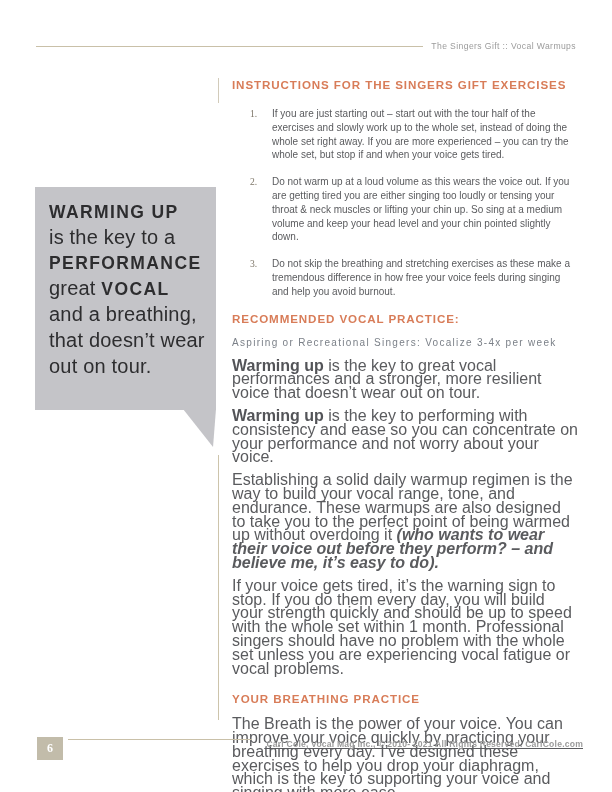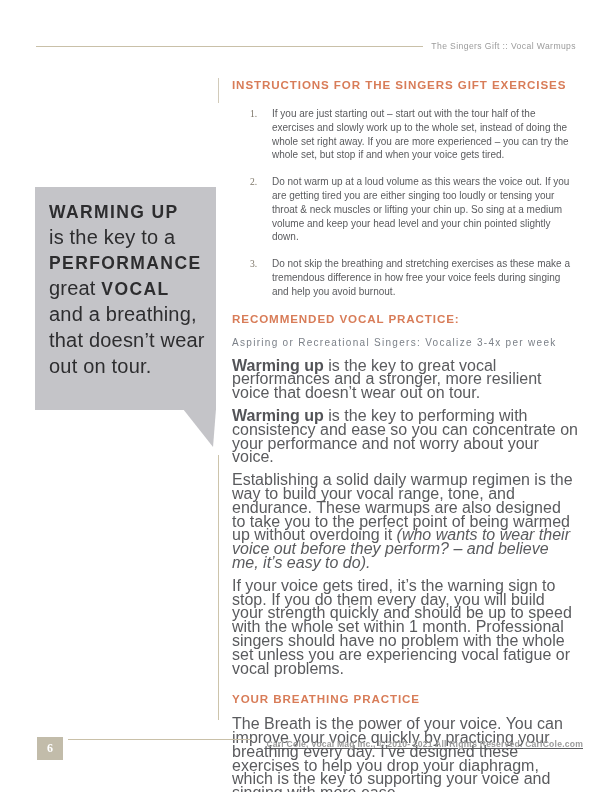--- a/index.html
+++ b/index.html
@@ -25,21 +25,21 @@
   .num-item { position:relative; padding-left:40px; margin-bottom:13px;
     font-size:10px; line-height:13.8px; color:#5a5b5e; }
   .num-item .num { position:absolute; left:18px; top:0;
     font-family:"Liberation Serif", serif; font-size:9.6px; color:#7e7668; }
 
   .h2-orange { color:#d87c58; font-size:11.6px; font-weight:bold; letter-spacing:.9px; margin-bottom:12px; }
   .subhead { color:#7b8088; font-size:10px; font-weight:normal; letter-spacing:1.3px;
     margin-bottom:11px; white-space:nowrap; }
   .para { font-size:16px; line-height:13.8px; margin-bottom:9px; }
   .para b { font-weight:bold; color:#535458; }
-  .para .it { font-style:italic; }
+  .para .it { font-style:italic;font-weight:bold; }
   .breathing-head { margin-top:17px; margin-bottom:12px; }
 
   
   .callout { position:absolute; left:35px; top:187px; width:181px; height:223px;
     background:#c4c4c8; padding:13px 14px; color:#2d2d2f; }
   .callout .cline { line-height:25px; white-space:nowrap; }
   .callout .big { font-size:17.5px; font-weight:bold; letter-spacing:1.4px; }
   .callout .reg { font-size:20px; font-weight:normal; letter-spacing:.2px; }
   .tail { position:absolute; left:183px; top:409px; width:33px; height:38px;
     background:#c4c4c8; clip-path:polygon(0 0, 100% 0, 91% 100%); }

